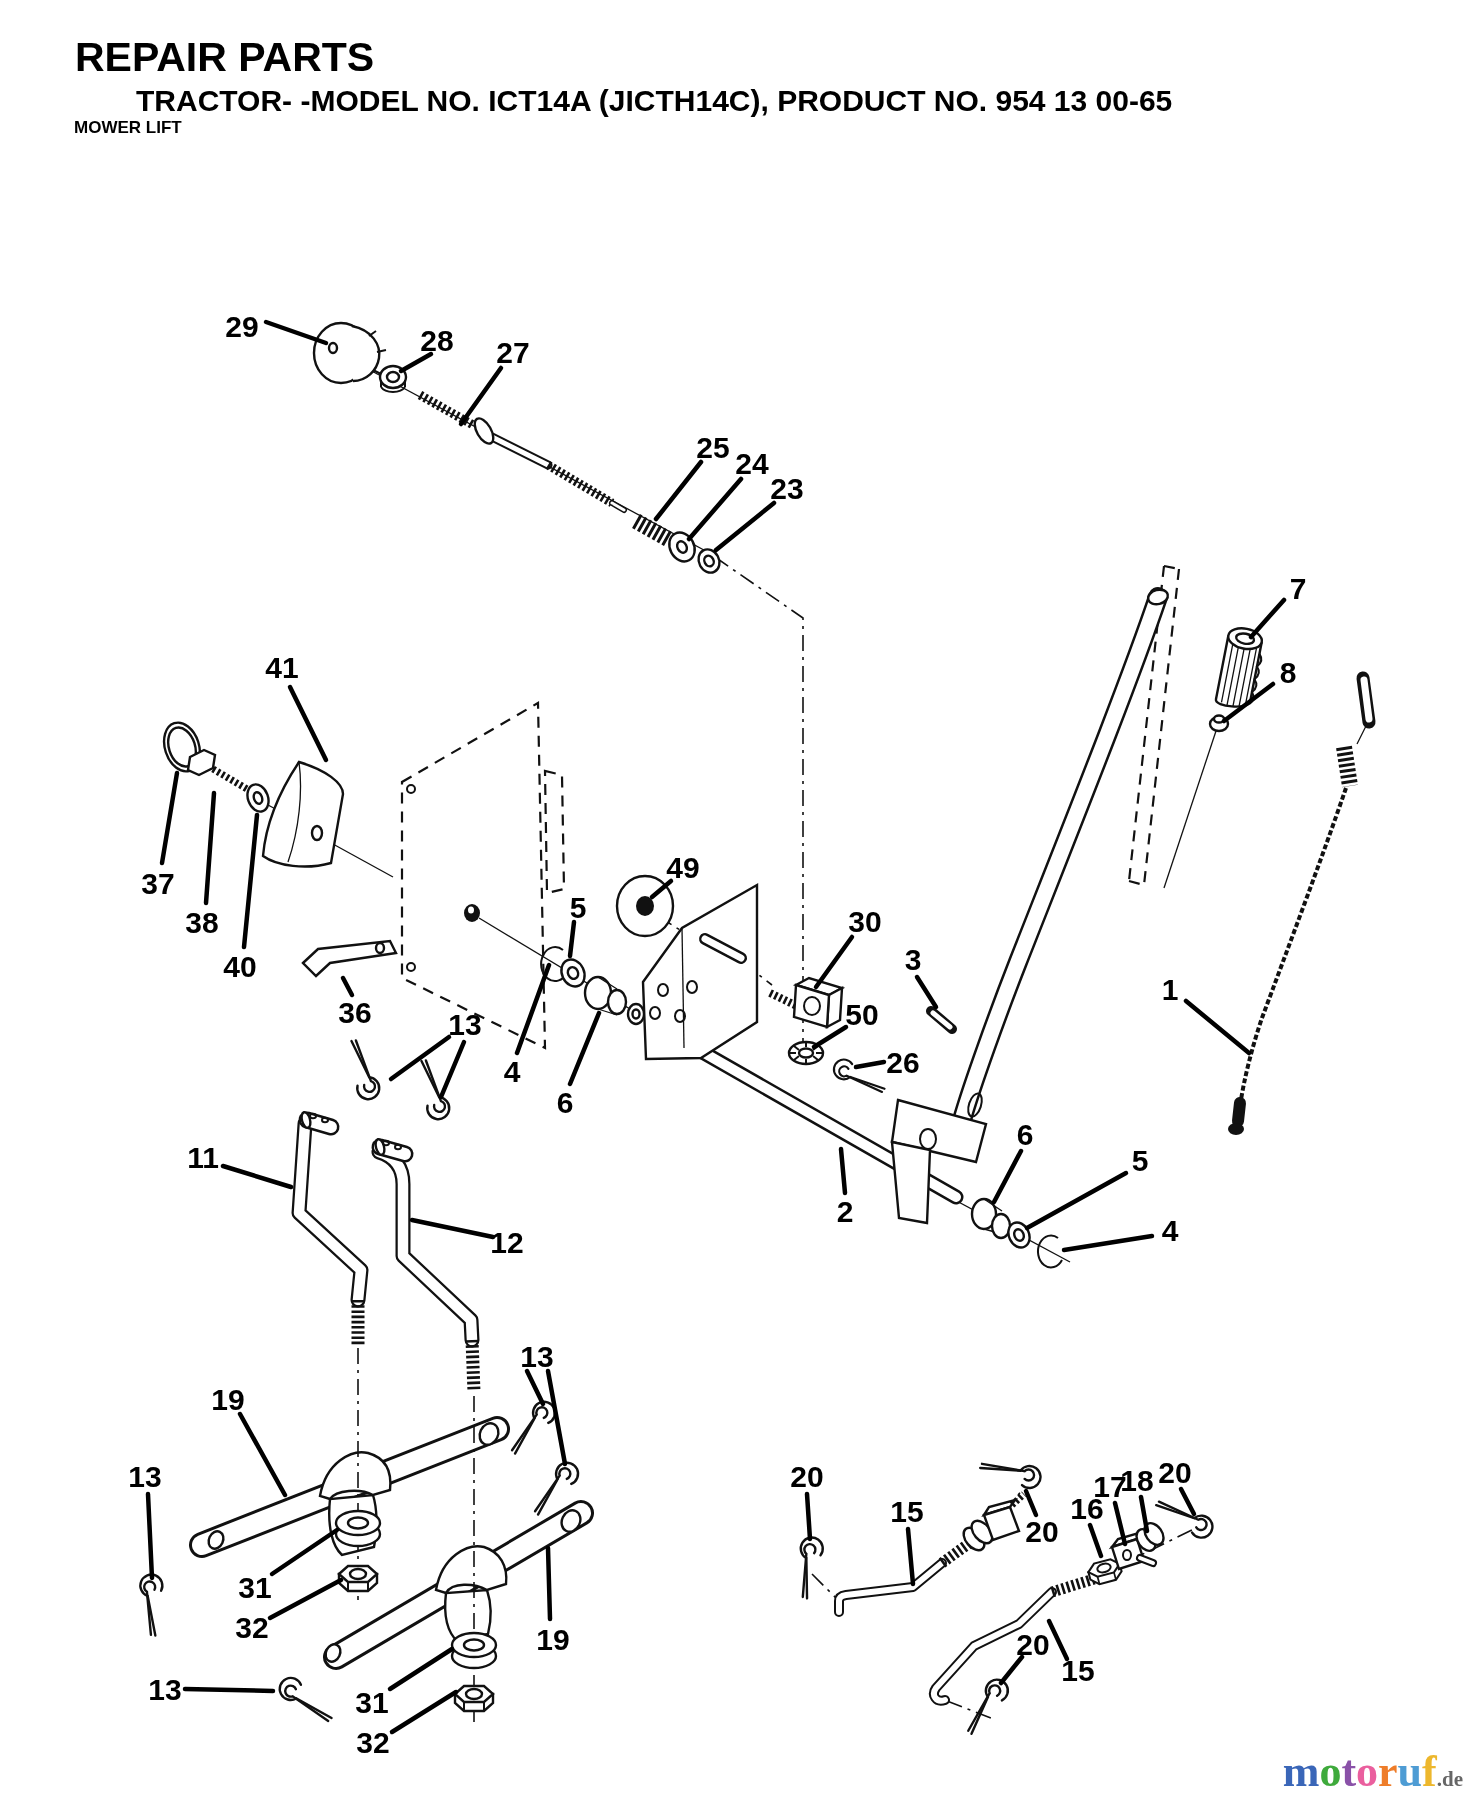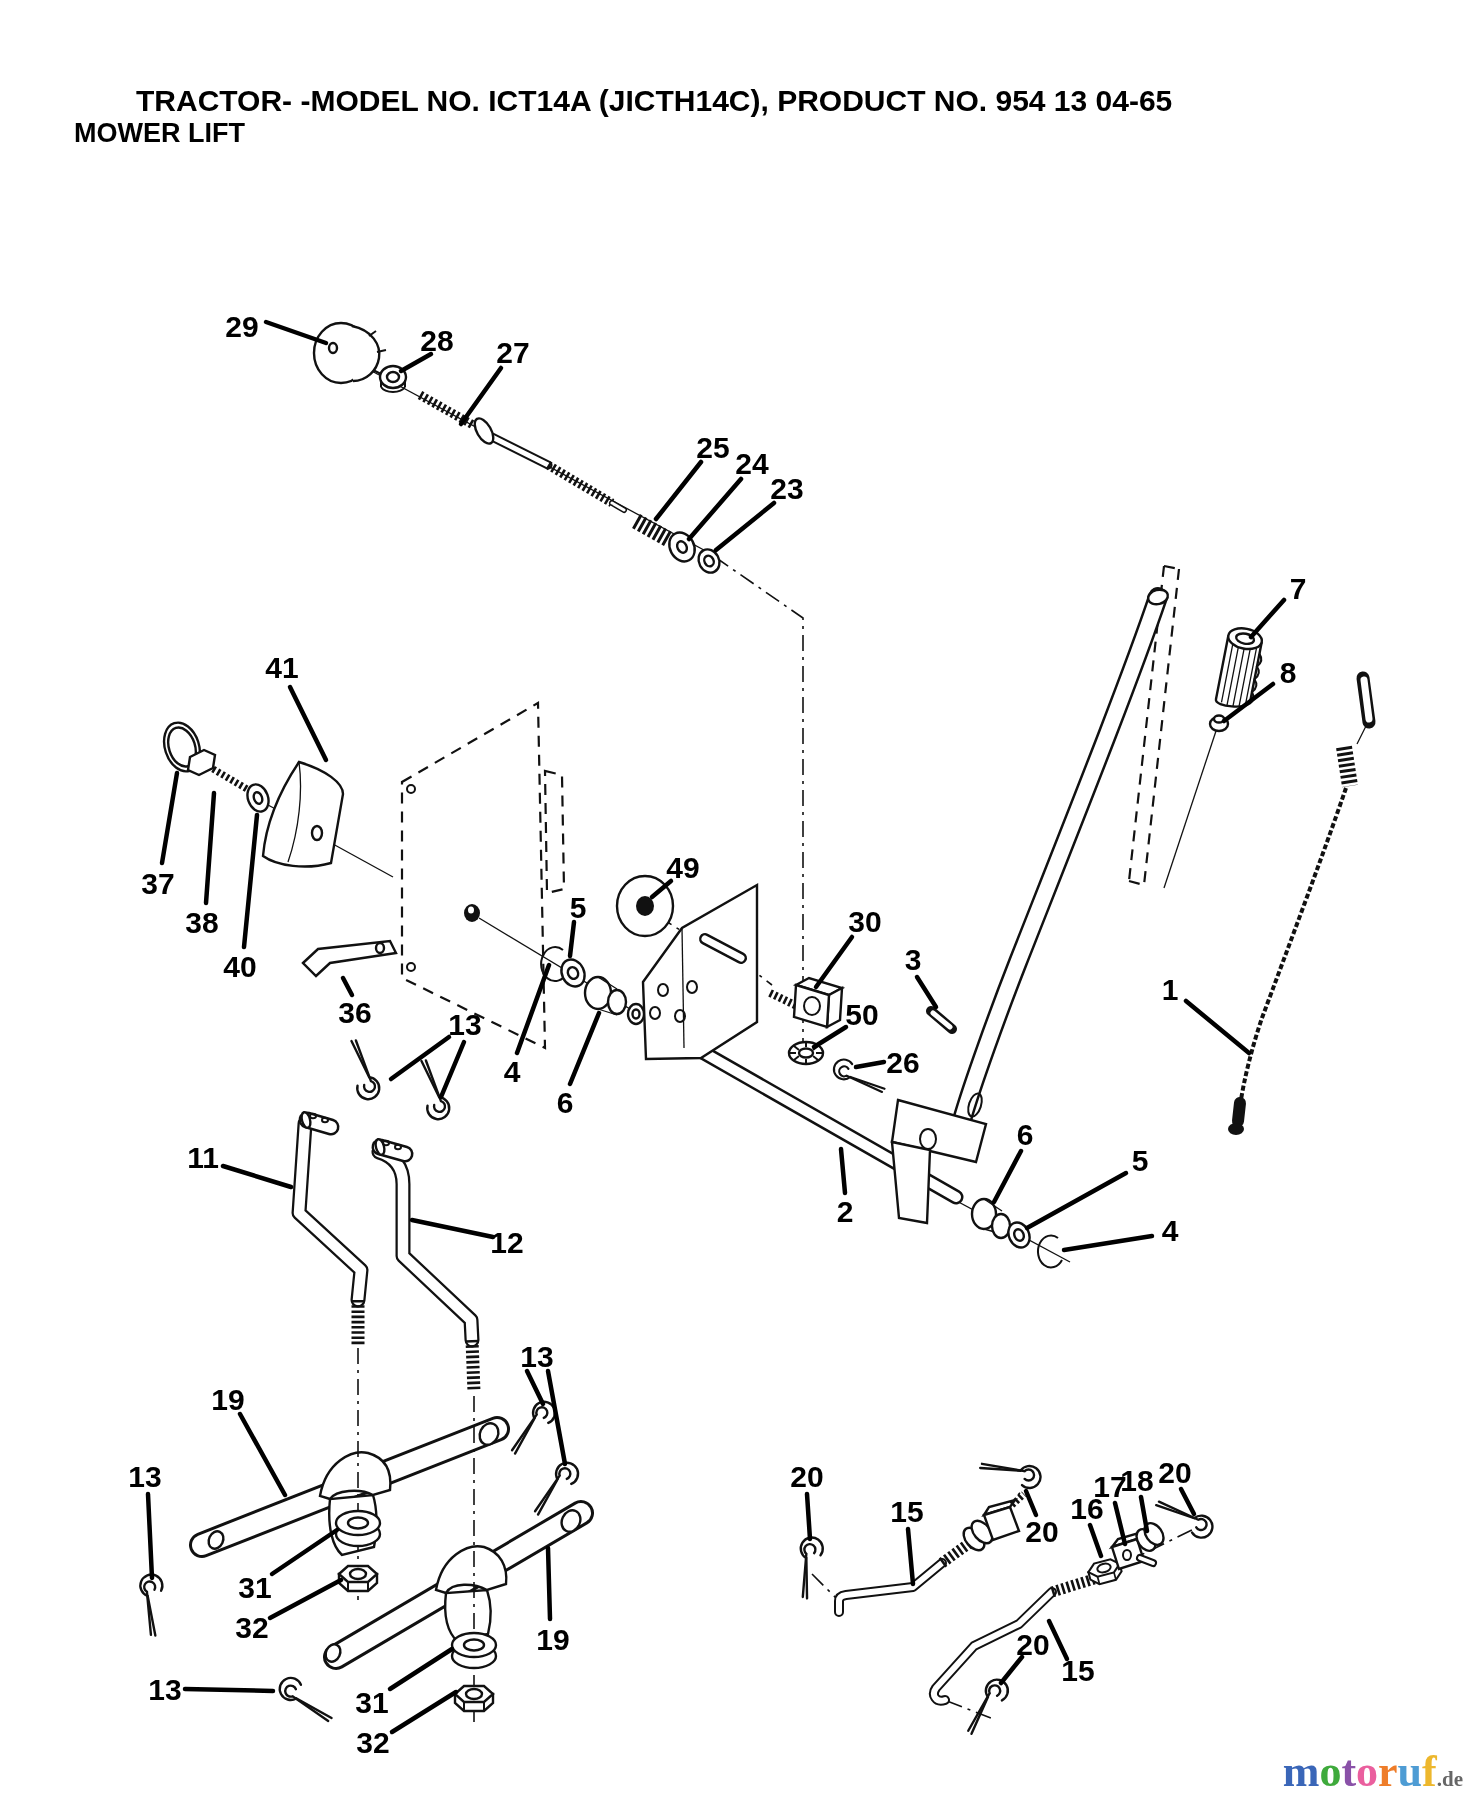--- a/index.html
+++ b/index.html
@@ -1,20 +1,20 @@
 <!DOCTYPE html>
 <html><head>
 <meta charset="utf-8">
 <style>
   html,body{margin:0;padding:0;background:#fff;}
   .page{position:relative;width:1471px;height:1800px;background:#fff;overflow:hidden;
         font-family:"Liberation Sans",sans-serif;color:#000;}
   .hdr-title{position:absolute;left:75px;top:34px;font-size:41px;font-weight:bold;letter-spacing:0;}
   .hdr-subtitle{position:absolute;left:136px;top:84px;font-size:30px;font-weight:bold;white-space:nowrap;}
-  .hdr-section{position:absolute;left:74px;top:118px;font-size:27px;font-weight:bold;}
+  .hdr-section{position:absolute;left:74px;top:118px;font-size:17px;font-weight:bold;}
   svg.diagram{position:absolute;left:0;top:0;}
   
   .part{fill:#fff;stroke:#111;stroke-width:2.4;}
   .dark{fill:#111;stroke:none;}
   .thin{stroke:#111;stroke-width:1.3;fill:none;}
   .thin-e{fill:none;stroke:#111;stroke-width:2;}
   .dashed{stroke:#111;stroke-width:2.2;fill:none;stroke-dasharray:11 8;}
   .dashdot{stroke:#111;stroke-width:1.6;fill:none;stroke-dasharray:16 6 3 6;}
   .thread{stroke:#111;fill:none;stroke-dasharray:2.6 2.6;}
   .spring{stroke:#111;fill:none;stroke-dasharray:3 2.6;}
@@ -26,21 +26,22 @@
                  fill:#000;text-anchor:middle;dominant-baseline:central;}
   .watermark{position:absolute;right:8px;bottom:6px;font-family:"Liberation Serif",serif;
              font-weight:bold;font-size:44px;line-height:1;}
   .watermark .suffix{font-size:21px;font-weight:bold;margin-top:38px;}
 </style>
 </head>
 <body>
 
 <div class="page">
 
-  <div class="hdr-subtitle">TRACTOR- -MODEL NO. ICT14A (JICTH14C), PRODUCT NO. 954 13 04-65</div>
+  <div class="hdr-title">REPAIR PARTS</div>
+  <div class="hdr-subtitle">TRACTOR- -MODEL NO. ICT14A (JICTH14C), PRODUCT NO. 954 13 00-65</div>
   <div class="hdr-section">MOWER LIFT</div>
 
   <svg class="diagram" width="1471" height="1800" viewBox="0 0 1471 1800" xmlns="http://www.w3.org/2000/svg">
 
     <defs>
       <g id="hairpin" fill="none" stroke="#111" stroke-width="2.4" stroke-linecap="round">
         <path d="M 9,-3 A 11,11 0 1 0 1,9 L 30,37"></path>
         <path d="M 3,0 A 5.5,5.5 0 1 0 -2,6 L 26,39"></path>
       </g>
       <g id="hexnut">

